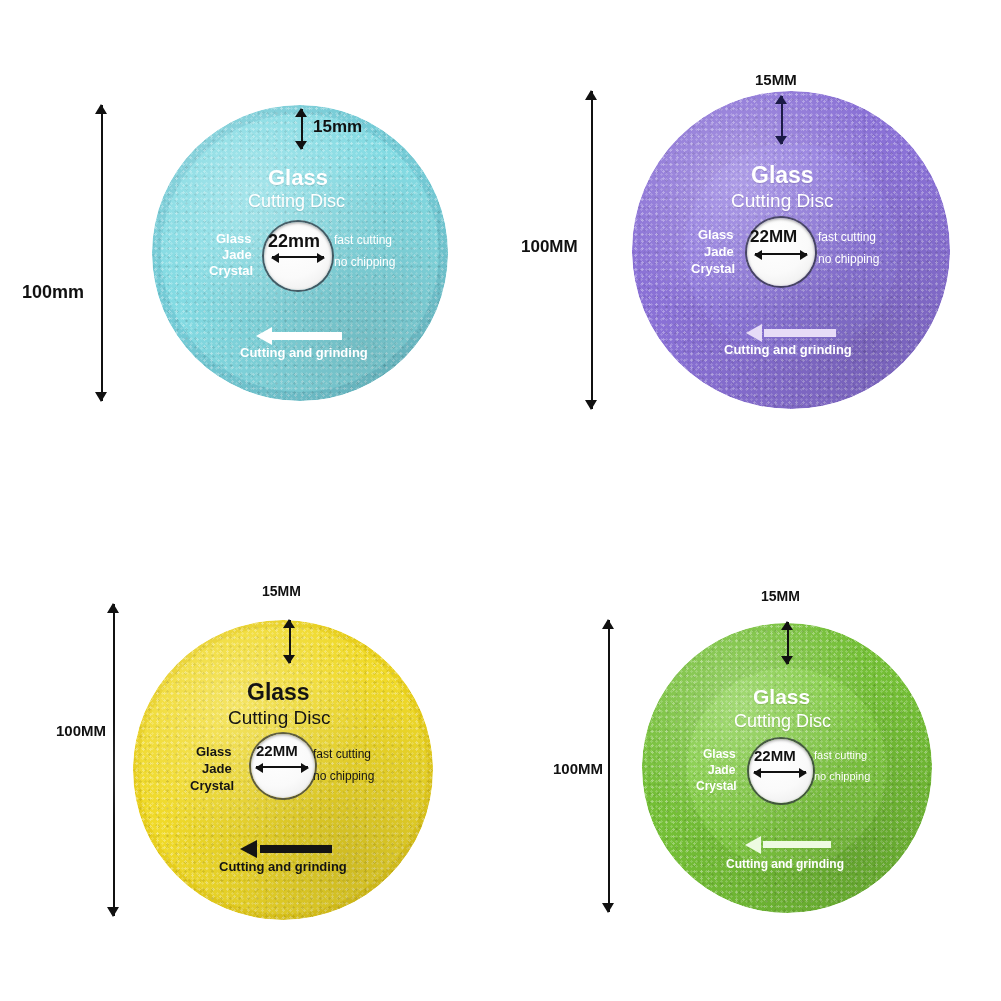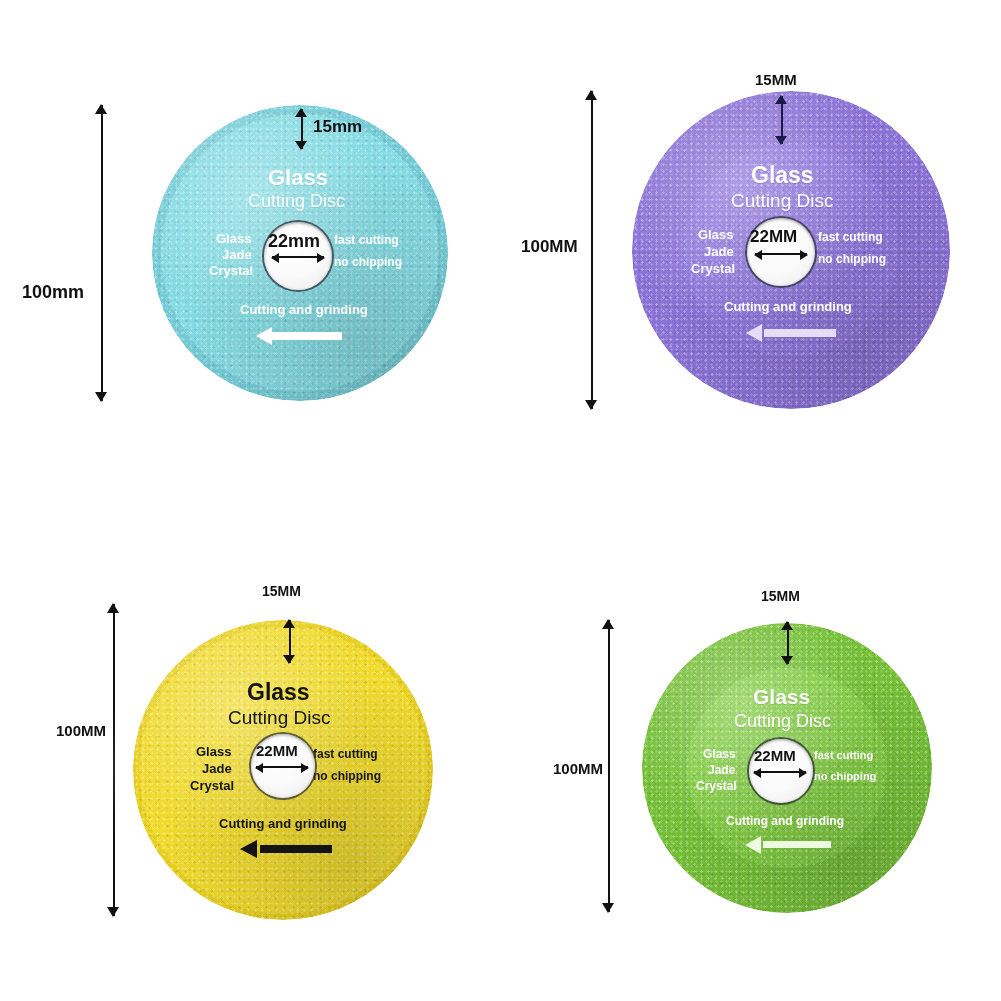--- a/index.html
+++ b/index.html
@@ -89,22 +89,22 @@
     border-bottom: 5px solid transparent;
   }
   .bore-arrow::before { left: -1px;  border-right: 8px solid #111; }
   .bore-arrow::after  { right: -1px; border-left: 8px solid #111; }
 
   
   .face-text { position: absolute; white-space: nowrap; line-height: 1.05; }
   .t-glass   { font-weight: bold; }
   .t-cutdisc { font-weight: normal; }
   .t-side    { font-weight: bold; text-align: center; }
-  .t-side-r  { font-weight: bold; text-align: center; }
-  .t-grind   { font-weight: bold; }
+  .t-side-r  { font-weight: normal; text-align: center; }
+  .t-grind   { font-weight: bold; margin-top: 43px; }
 
   
   .spin-arrow { position: absolute; height: 0; }
   .spin-arrow .shaft { position: absolute; right: 0; top: 0; }
   .spin-arrow .head {
     position: absolute; left: 0; top: 50%;
     width: 0; height: 0;
     border-top: 9px solid transparent;
     border-bottom: 9px solid transparent;
     transform: translateY(-50%);

